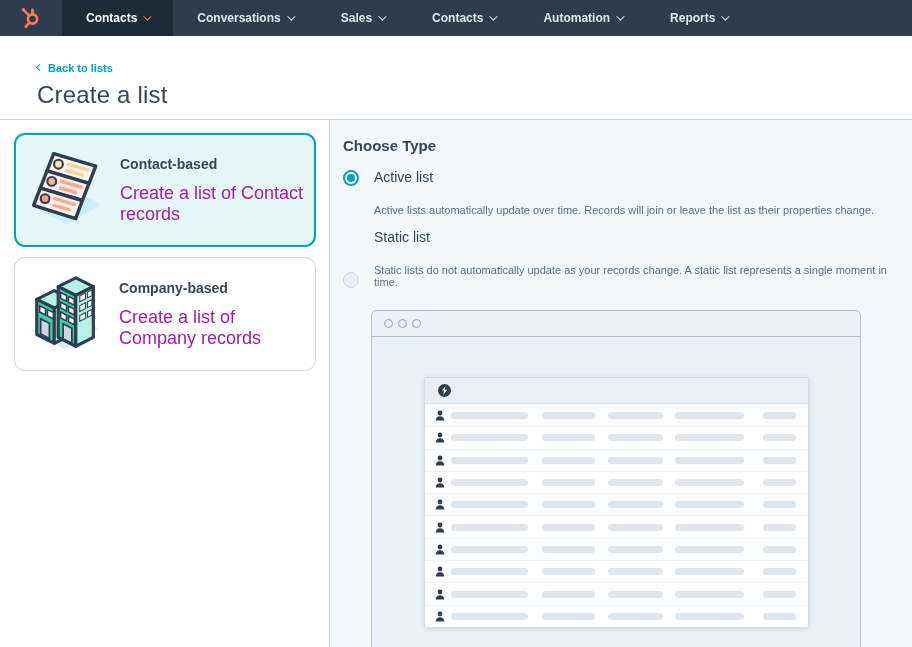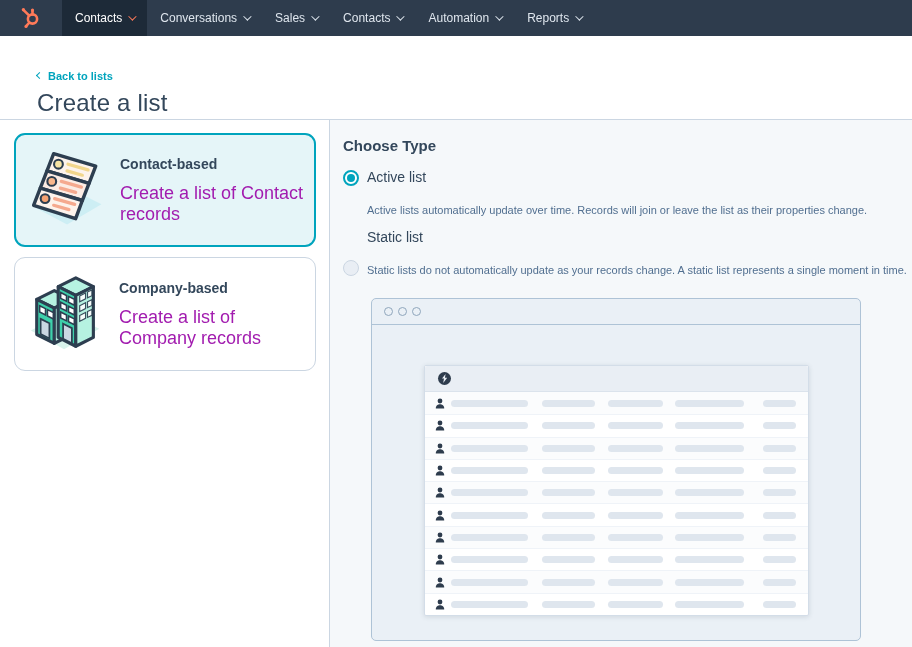--- a/index.html
+++ b/index.html
@@ -7,51 +7,51 @@
   body {
     font-family:"Liberation Sans", sans-serif;
     background:#ffffff; color:#33475b; overflow:hidden;
   }
   #app { width:912px; height:647px; display:flex; flex-direction:column; }
 
   
   .topnav { height:36px; background:#2e3c4d; display:flex; align-items:stretch; flex-shrink:0; }
   .logo-wrap { width:62px; display:flex; align-items:center; justify-content:center; cursor:pointer; }
   .nav-items { display:flex; align-items:stretch; }
-  .nav-item { display:flex; align-items:center; gap:6px; padding:0 13px;
-    color:#dfe6ee; font-size:12px; cursor:pointer; white-space:nowrap; }
+  .nav-item { display:flex; align-items:center; gap:6px; padding:0 24px;
+    color:#dfe6ee; font-size:12px; cursor:pointer; white-space:nowrap;font-weight:bold; }
   .nav-item.active { background:#1d2a38; color:#ffffff; }
   .chev { width:6px; height:6px; border-right:1.5px solid currentColor; border-bottom:1.5px solid currentColor;
     transform:rotate(45deg) translateY(-2px); display:inline-block; }
   .chev.orange { color:#ff7a59; }
 
   
   .page-header { height:84px; background:#ffffff; border-bottom:1px solid #cbd6e2;
-    padding:28px 0 0 37px; flex-shrink:0; }
+    padding:20px 0 0 37px; flex-shrink:0; }
   .back-link { display:inline-flex; align-items:center; gap:6px; color:#00a4bd;
     font-size:11px; font-weight:bold; cursor:pointer; }
   .chev-left { width:5px; height:5px; border-left:1.5px solid #00a4bd; border-bottom:1.5px solid #00a4bd;
     transform:rotate(45deg); display:inline-block; }
   .page-title { font-size:24px; font-weight:400; color:#33475b; margin-top:7px; letter-spacing:.2px; }
 
   
   .content { flex:1; display:flex; min-height:0; }
   .left-panel { width:330px; background:#ffffff; border-right:1px solid #cbd6e2;
     padding:13px 14px; flex-shrink:0; }
   .type-card { width:302px; height:114px; border:1px solid #cbd6e2; border-radius:11px;
     background:#ffffff; display:flex; align-items:center; margin-bottom:10px; cursor:pointer; }
   .type-card.selected { border:2px solid #00a4bd; background:#e5f5f8; height:114px; }
   .card-icon { width:104px; display:flex; align-items:center; justify-content:center; flex-shrink:0; }
   .card-title { font-size:14px; font-weight:bold; color:#33475b; margin-bottom:11px; }
   .card-sub { font-size:18px; color:#a21caf; }
 
   .right-panel { flex:1; background:#f5f8fa; padding:17px 0 0 13px; overflow:hidden; }
   .choose-heading { font-size:15px; font-weight:bold; color:#33475b; margin-bottom:15px; }
 
-  .option { display:flex; align-items:flex-start; gap:8px; }
+  .option { display:flex; align-items:flex-start; gap:15px; }
   .option + .option { margin-top:13px;align-items:flex-end; }
   .radio { width:16px; height:16px; border-radius:50%; flex-shrink:0; margin-top:1px;
     display:flex; align-items:center; justify-content:center; cursor:pointer; }
   .radio.on { border:2px solid #00a4bd; background:#ffffff; }
   .radio.on .dot { width:8px; height:8px; border-radius:50%; background:#00a4bd; }
   .radio.off { border:1px solid #cbd6e2; background:#e9eef4; }
   .option-label { font-size:14px; color:#33475b; cursor:pointer; }
   .option-desc { font-size:11px; color:#516f90; margin-top:19px; }
 
   

